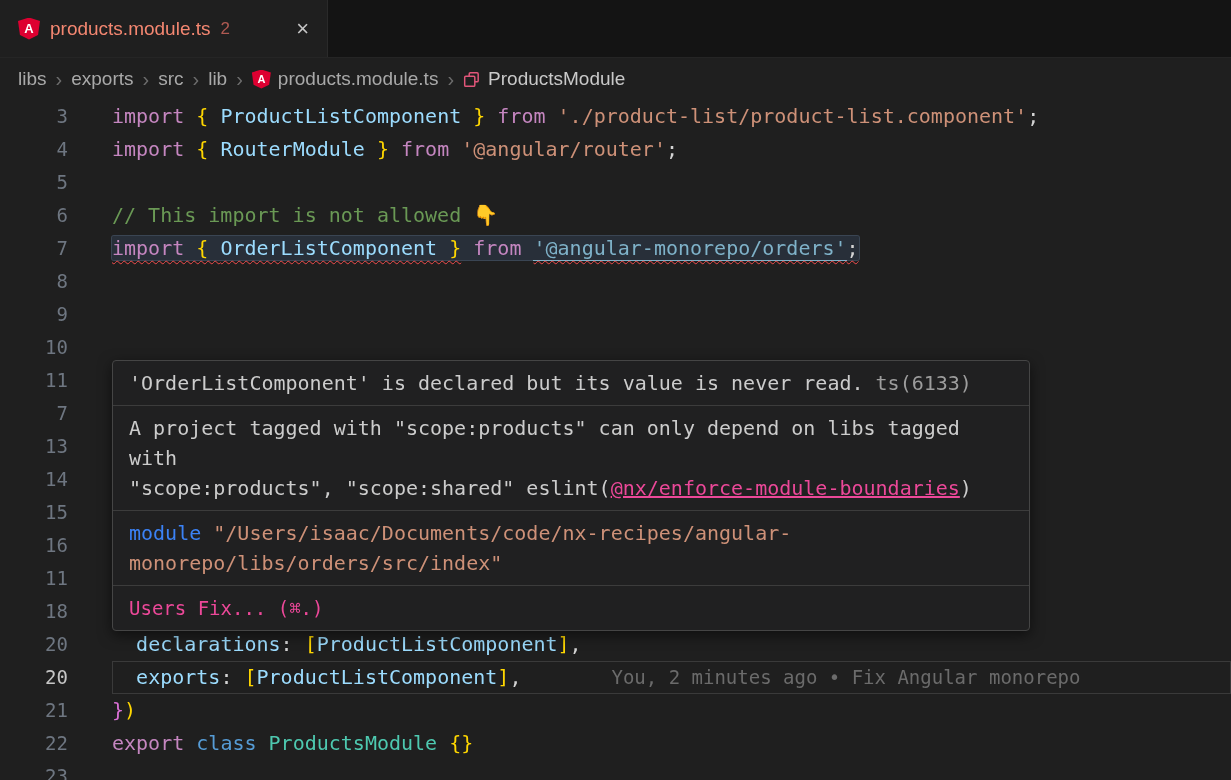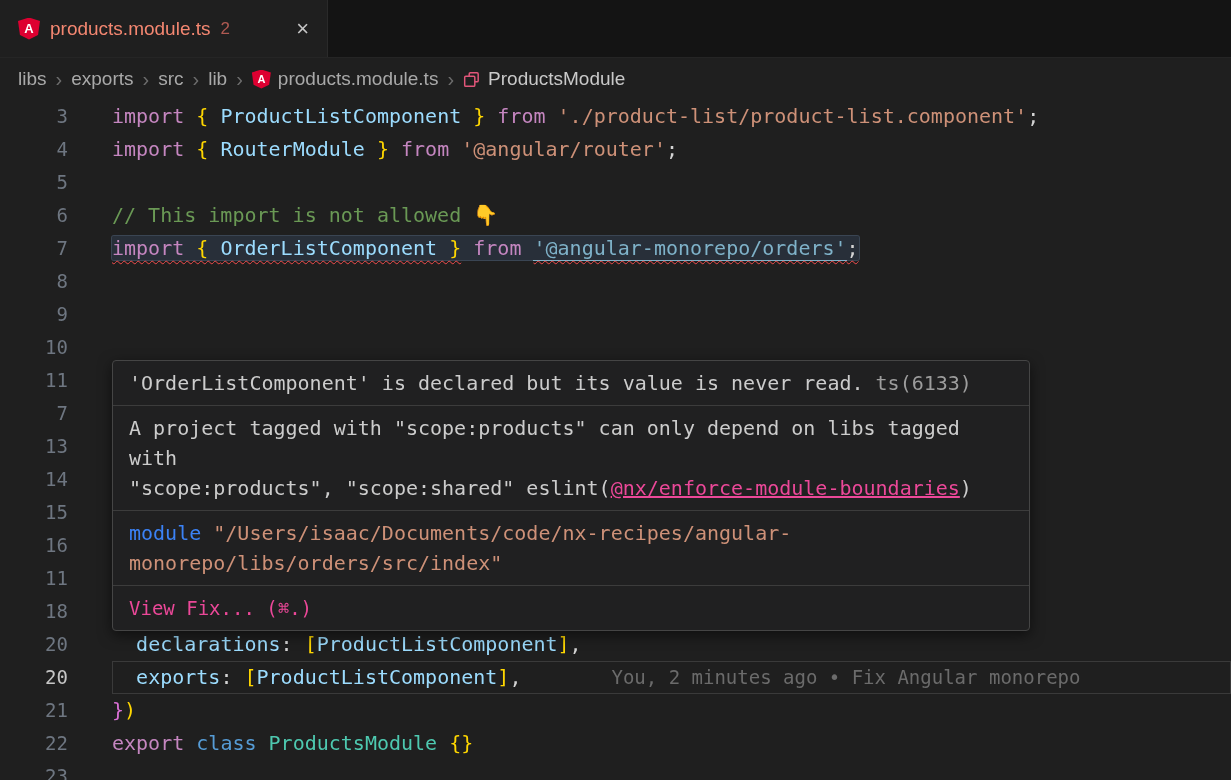--- a/index.html
+++ b/index.html
@@ -136,18 +136,18 @@
         <div>A project tagged with "scope:products" can only depend on libs tagged with</div>
         <div><span>"scope:products", "scope:shared" eslint(</span><a class="hlink">@nx/enforce-module-boundaries</a><span>)</span></div>
       </div>
       <div class="hsep"></div>
       <div class="hrow">
         <div><span class="kw2c">module</span><span class="strc"> "/Users/isaac/Documents/code/nx-recipes/angular-</span></div>
         <div><span class="strc">monorepo/libs/orders/src/index"</span></div>
       </div>
       <div class="hsep"></div>
       <div class="hactions">
-        <a class="hlink nound">View Fix... (⌘.)</a>
+        <a class="hlink nound">Users Fix... (⌘.)</a>
       </div>
     </div>
   </div>
 
 </div>
 
 </body></html>

